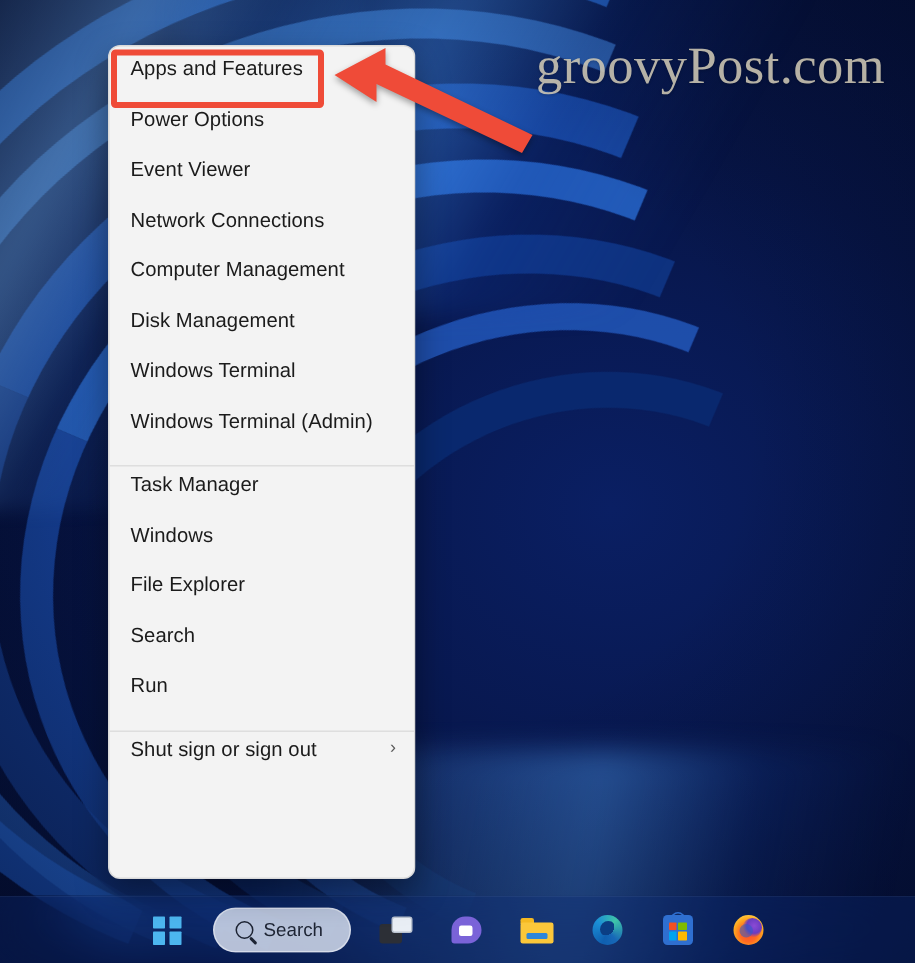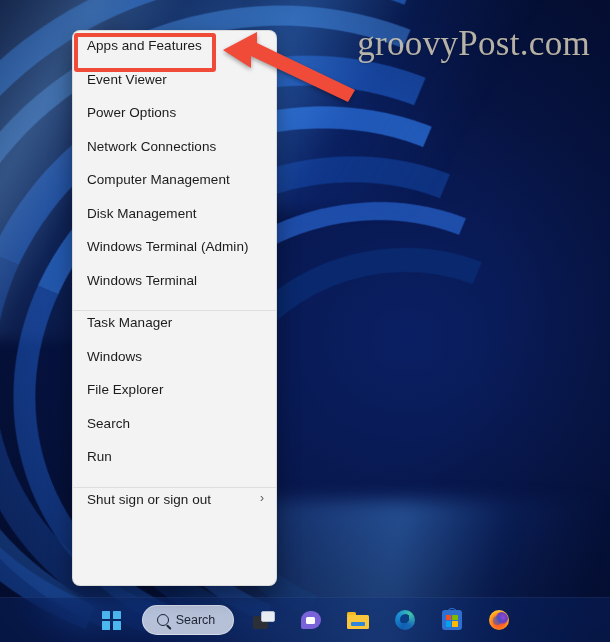--- a/index.html
+++ b/index.html
@@ -311,39 +311,39 @@
 
 <div id="watermark">groovyPost.com</div>
 
 <div id="winx-menu">
 
   <div>
     <div class="menu-item highlighted">
       <span class="label">Apps and Features</span>
     </div>
     <div class="menu-item">
+      <span class="label">Power Options</span>
+    </div>
+    <div class="menu-item">
       <span class="label">Event Viewer</span>
     </div>
     <div class="menu-item">
-      <span class="label">Power Options</span>
-    </div>
-    <div class="menu-item">
       <span class="label">Network Connections</span>
     </div>
     <div class="menu-item">
       <span class="label">Computer Management</span>
     </div>
     <div class="menu-item">
       <span class="label">Disk Management</span>
     </div>
     <div class="menu-item">
+      <span class="label">Windows Terminal</span>
+    </div>
+    <div class="menu-item">
       <span class="label">Windows Terminal (Admin)</span>
-    </div>
-    <div class="menu-item">
-      <span class="label">Windows Terminal</span>
     </div>
   </div>
 
   <div class="menu-sep"></div>
 
   <div>
     <div class="menu-item">
       <span class="label">Task Manager</span>
     </div>
     <div class="menu-item">

